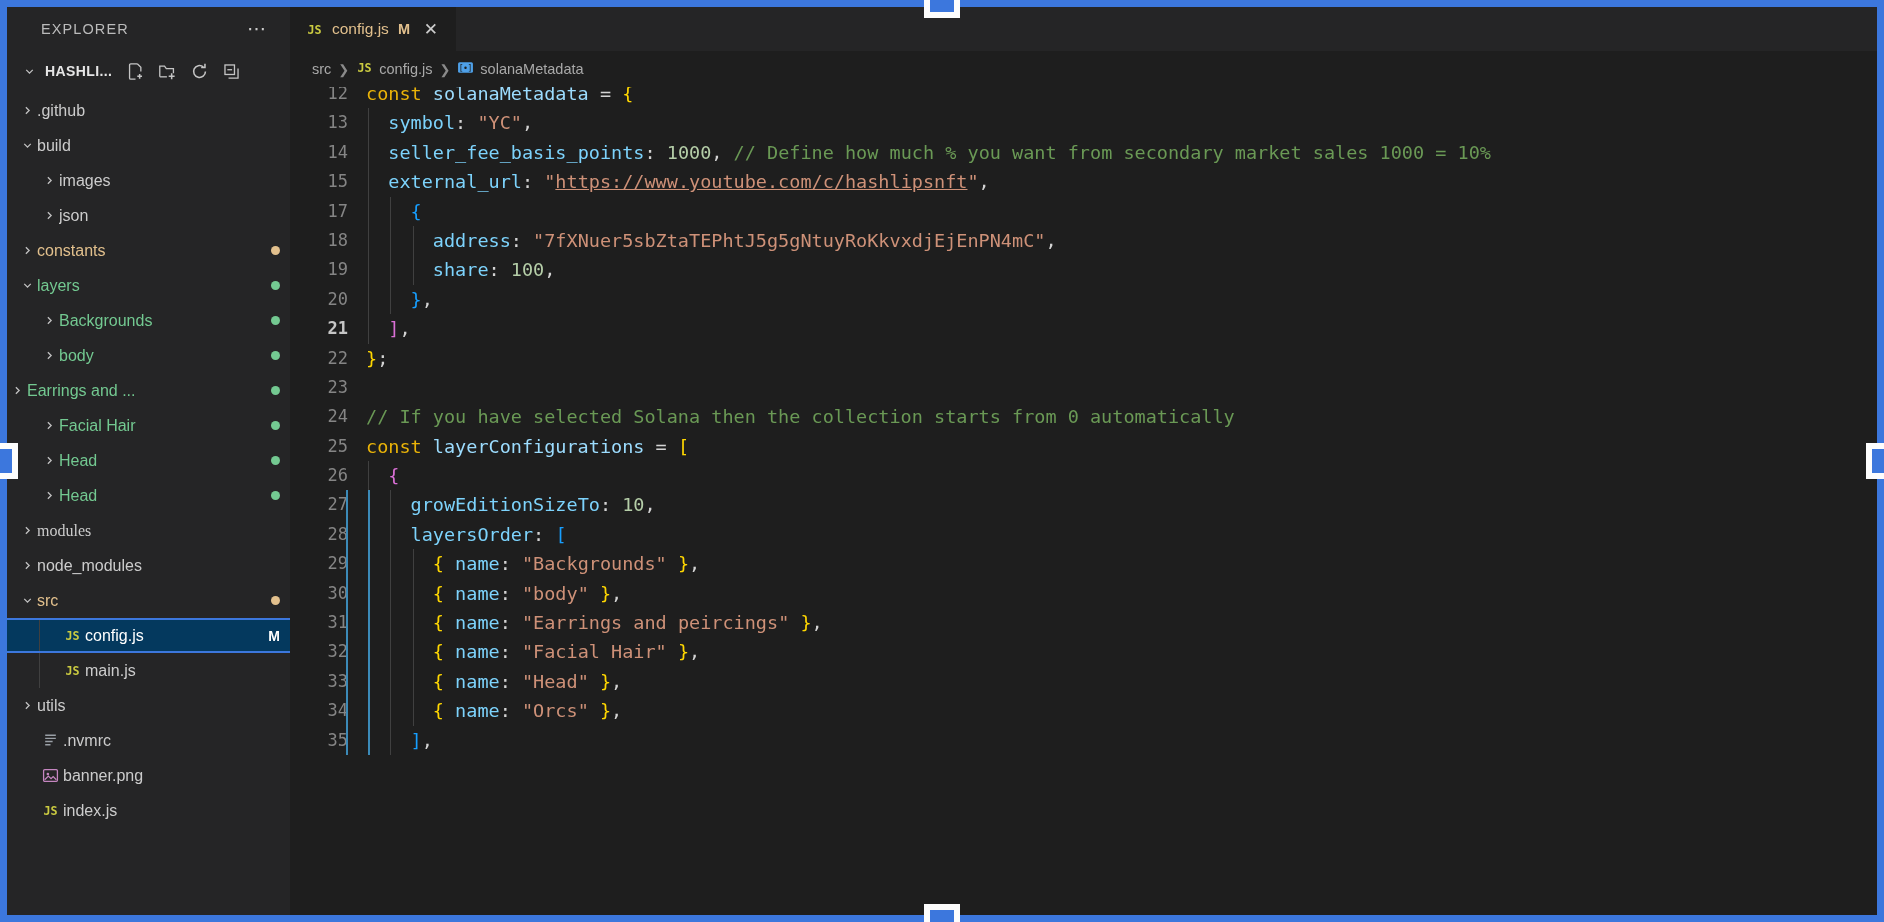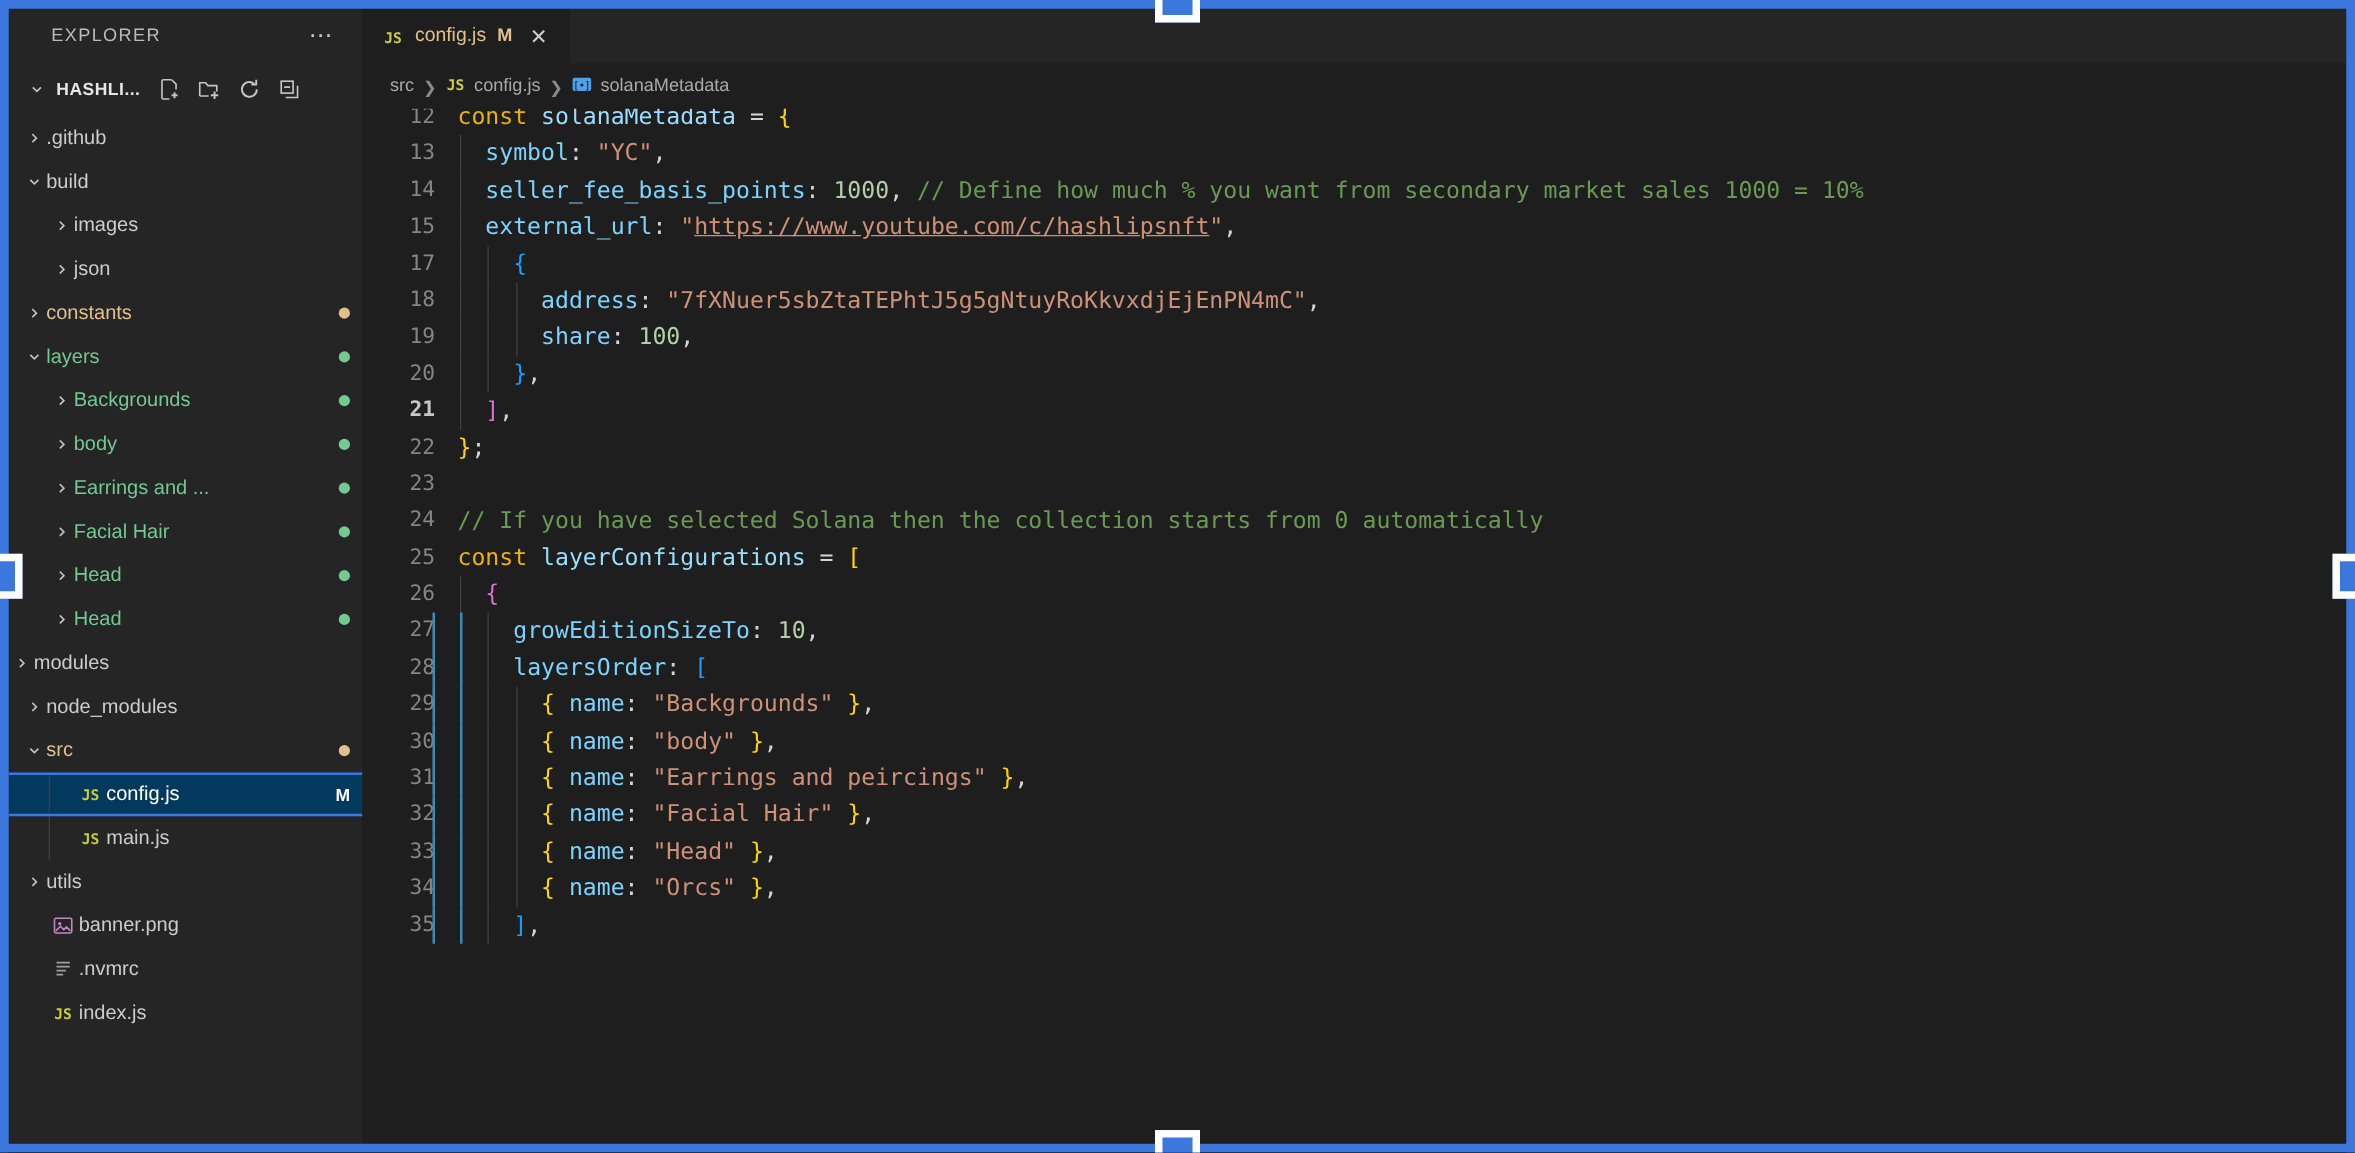--- a/index.html
+++ b/index.html
@@ -280,21 +280,21 @@
             </div>
             <div class="row" style="padding-left: 32px;">
               <span class="chev">
                 <svg width="13" height="13" viewBox="0 0 16 16">
                   <path d="M6 4l4 4-4 4" stroke="#c2c2c2" stroke-width="1.6" fill="none"></path>
                 </svg>
               </span>
               <span class="label" style="color: rgb(115, 201, 145);">body</span>
               <span class="gitdot" style="background: rgb(115, 201, 145);"></span>
             </div>
-            <div class="row" style="padding-left: 32px;">
+            <div class="row" style="">
               <span class="chev">
                 <svg width="13" height="13" viewBox="0 0 16 16">
                   <path d="M6 4l4 4-4 4" stroke="#c2c2c2" stroke-width="1.6" fill="none"></path>
                 </svg>
               </span>
               <span class="label" style="color: rgb(115, 201, 145);">Earrings and ...</span>
               <span class="gitdot" style="background: rgb(115, 201, 145);"></span>
             </div>
             <div class="row" style="padding-left: 32px;">
               <span class="chev">
@@ -316,21 +316,21 @@
             </div>
             <div class="row" style="padding-left: 32px;">
               <span class="chev">
                 <svg width="13" height="13" viewBox="0 0 16 16">
                   <path d="M6 4l4 4-4 4" stroke="#c2c2c2" stroke-width="1.6" fill="none"></path>
                 </svg>
               </span>
               <span class="label" style="color: rgb(115, 201, 145);">Head</span>
               <span class="gitdot" style="background: rgb(115, 201, 145);"></span>
             </div>
-            <div class="row" style="">
+            <div class="row" style="padding-left: 10px; font-family: Liberation Serif, serif;">
               <span class="chev">
                 <svg width="13" height="13" viewBox="0 0 16 16">
                   <path d="M6 4l4 4-4 4" stroke="#c2c2c2" stroke-width="1.6" fill="none"></path>
                 </svg>
               </span>
               <span class="label" style="color: rgb(204, 204, 204);">modules</span>
             </div>
             <div class="row" style="padding-left: 10px;">
               <span class="chev">
                 <svg width="13" height="13" viewBox="0 0 16 16">
@@ -376,35 +376,35 @@
                 <svg width="13" height="13" viewBox="0 0 16 16">
                   <path d="M6 4l4 4-4 4" stroke="#c2c2c2" stroke-width="1.6" fill="none"></path>
                 </svg>
               </span>
               <span class="label" style="color: rgb(204, 204, 204);">utils</span>
             </div>
             <div class="row" style="padding-left: 10px;">
               <span class="chev"></span>
               <span class="ficon">
                 <svg width="17" height="17" viewBox="0 0 16 16">
+                  <path d="M3 3h10M3 6h10M3 9h7M3 12h5" stroke="#9aa0a6" stroke-width="1.3"></path>
+                </svg>
+              </span>
+              <span class="label" style="color: rgb(204, 204, 204);">.nvmrc</span>
+            </div>
+            <div class="row" style="padding-left: 10px;">
+              <span class="chev"></span>
+              <span class="ficon">
+                <svg width="17" height="17" viewBox="0 0 16 16">
                   <rect x="1.5" y="2.5" width="13" height="11" rx="1" stroke="#c586c0" stroke-width="1.2" fill="none"></rect>
                   <circle cx="5.5" cy="6.5" r="1.2" fill="#c586c0"></circle>
                   <path d="M2.5 12l3.5-3.5 2.5 2.5 2-2 3 3" stroke="#c586c0" stroke-width="1.2" fill="none"></path>
                 </svg>
               </span>
               <span class="label" style="color: rgb(204, 204, 204);">banner.png</span>
-            </div>
-            <div class="row" style="padding-left: 10px;">
-              <span class="chev"></span>
-              <span class="ficon">
-                <svg width="17" height="17" viewBox="0 0 16 16">
-                  <path d="M3 3h10M3 6h10M3 9h7M3 12h5" stroke="#9aa0a6" stroke-width="1.3"></path>
-                </svg>
-              </span>
-              <span class="label" style="color: rgb(204, 204, 204);">.nvmrc</span>
             </div>
             <div class="row" style="padding-left: 10px;">
               <span class="chev"></span>
               <span class="ficon">
                 <svg width="17" height="17" viewBox="0 0 16 16">
                   <rect x="1" y="1" width="14" height="14" fill="none"></rect>
                   <text x="8" y="12.5" font-size="11" font-weight="bold" fill="#cbcb41" text-anchor="middle" font-family="DejaVu Sans Mono, monospace">JS</text>
                 </svg>
               </span>
               <span class="label" style="color: rgb(204, 204, 204);">index.js</span>

